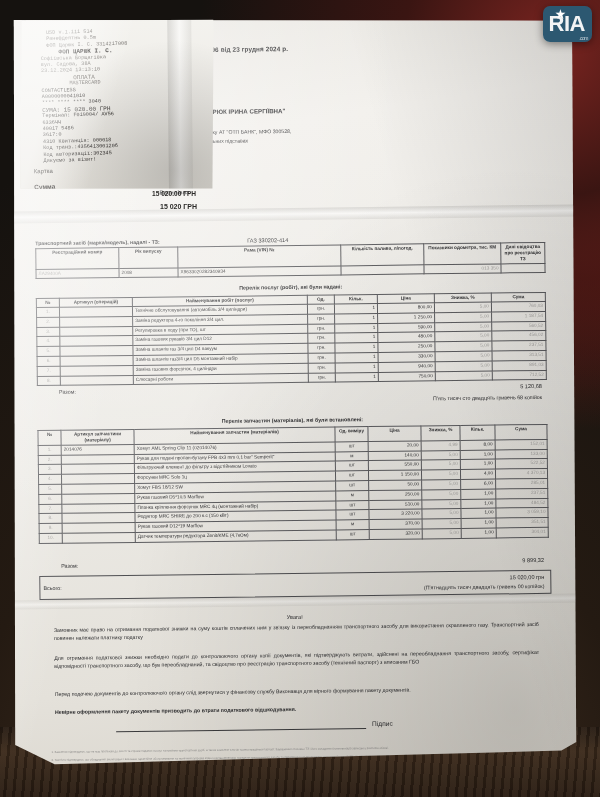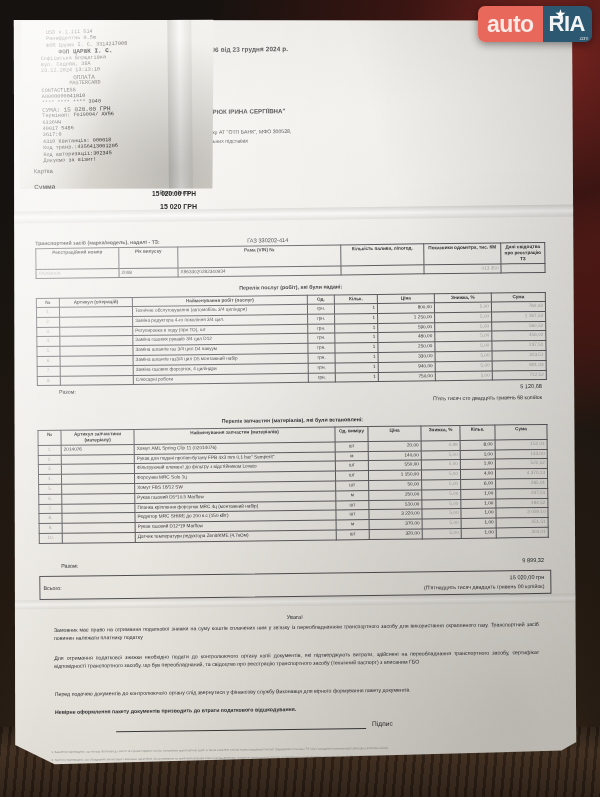--- a/index.html
+++ b/index.html
@@ -438,19 +438,18 @@
     </div>
   <div class="rfold"></div>
   <div class="rl dk" style="left:14px;top:148px;font-size:6px;font-family:'Liberation Sans',sans-serif">Картка</div>
   <div class="rl bd" style="left:14px;top:163px;font-size:6.4px;font-family:'Liberation Sans',sans-serif">Сумма</div>
   <div class="rglare"></div>
 </div>
 <div class="onsheet" style="left:152px;top:190px;font-size:6.6px;z-index:5">15 020.00 ГРН</div>
 <div class="onsheet" style="left:160px;top:203px;font-size:7px;z-index:5">15 020 ГРН</div>
 
 <div class="wm">
-  <div class="a">auto</div>
   <div class="b">
     <span class="star">★</span>
     <span>RIA</span>
     <span class="dotcom">.com</span>
   </div>
 </div>
 
 </body></html>

